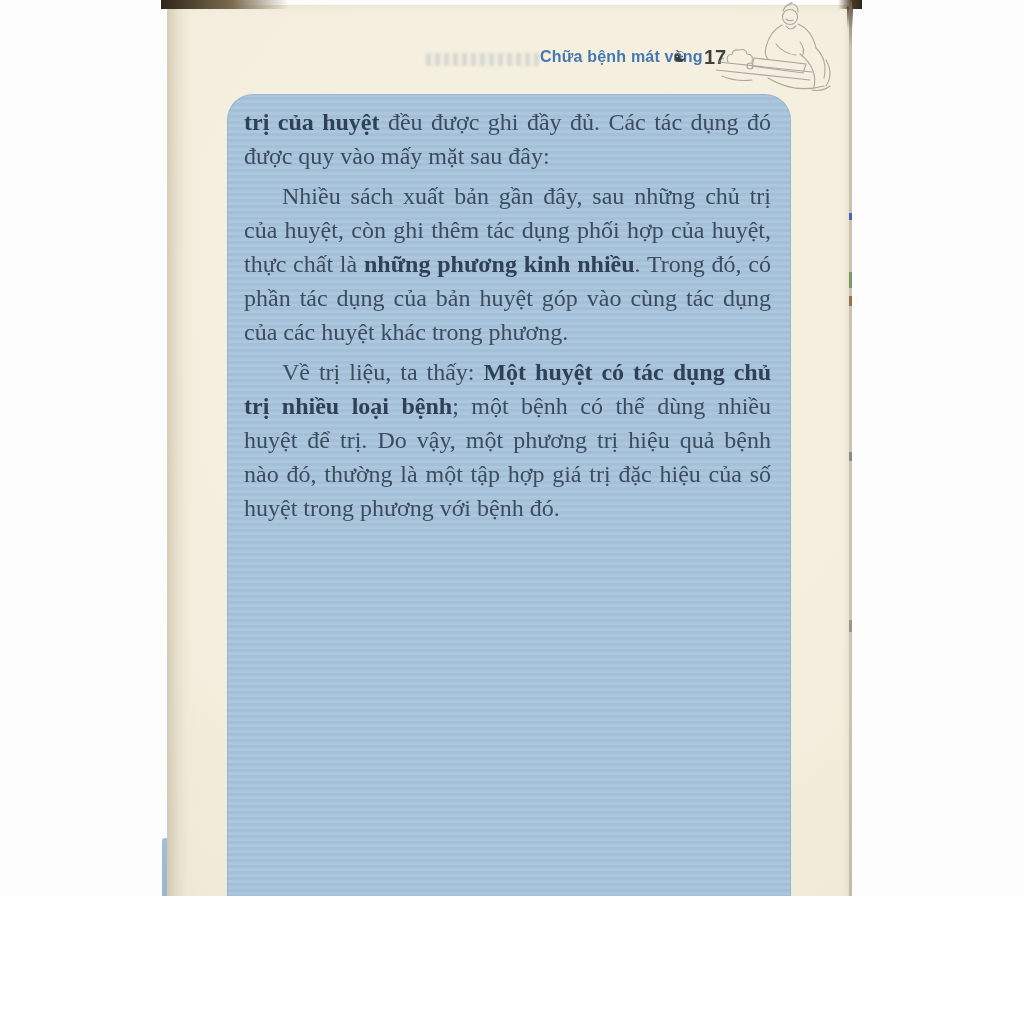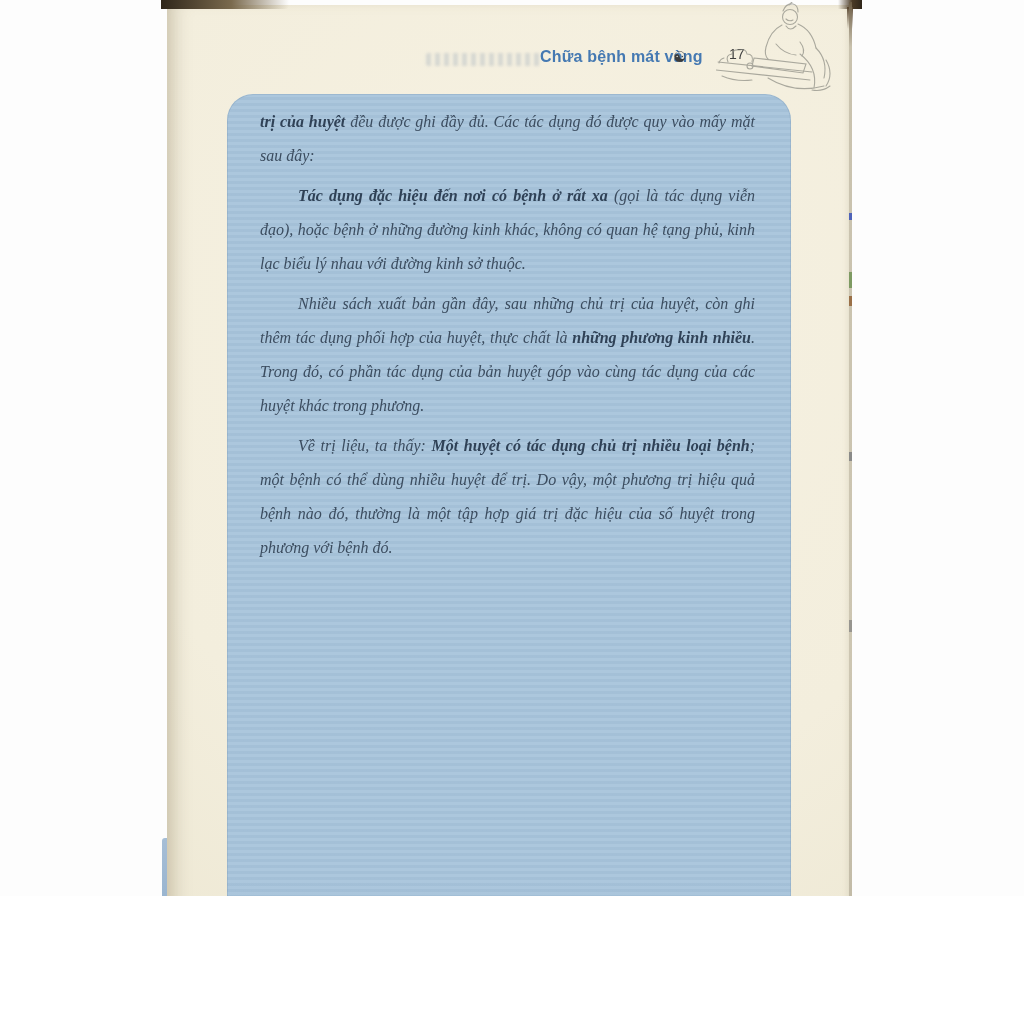--- a/index.html
+++ b/index.html
@@ -36,35 +36,35 @@
 
   
   .running-head{position:absolute;top:46px;left:0;width:100%;height:28px;
     font-family:"Liberation Sans",sans-serif;}
   .ghost{position:absolute;left:426px;top:7px;width:114px;height:13px;
     background:repeating-linear-gradient(90deg, rgba(100,125,160,.38) 0 5px, rgba(100,125,160,0) 5px 9px);
     filter:blur(1.6px);opacity:.55;border-radius:2px;}
   .head-title{position:absolute;left:540px;top:2px;font-size:16px;font-weight:bold;
     color:var(--header-blue,#4579b2);letter-spacing:.2px;}
   .yinyang{position:absolute;left:673px;top:2px;font-size:15px;color:#3c3c3c;}
-  .page-num{position:absolute;left:729px;top:0;font-size:14px;font-weight:400;color:var(--pagenum,#3f3f3f);}
+  .page-num{position:absolute;left:704px;top:0;font-size:20px;font-weight:700;color:var(--pagenum,#3f3f3f);}
 
   
   .sketch{position:absolute;left:716px;top:2px;width:136px;height:98px;opacity:.72;}
   .sketch path, .sketch circle{stroke:#8e8e85;stroke-width:1.1;fill:none;stroke-linecap:round;}
 
   
   .content-box{position:absolute;left:227px;top:94px;width:564px;height:874px;box-sizing:border-box;
     background-color:var(--box-blue,#a9c5dc);
     background-image:linear-gradient(0deg, rgba(130,160,192,.28), rgba(130,160,192,0) 10%),
       repeating-linear-gradient(180deg, rgba(255,255,255,.035) 0 3px, rgba(50,80,110,.045) 3px 6px);
     border-radius:26px;padding:11px 20px 0 17px;
     box-shadow:inset 0 -3px 0 rgba(73,110,144,.45), inset 0 0 0 1px rgba(120,150,180,.3);}
-  .content-box p{margin:0 16px 6px;font-size:16px;line-height:34px;text-align:justify;
-    color:var(--body-text,#3b4c5f);font-style:italic;}
+  .content-box p{margin:0 0 6px;font-size:24px;line-height:34px;text-align:justify;
+    color:var(--body-text,#3b4c5f);}
   .content-box p.ind{text-indent:38px;}
   .content-box .b{font-weight:bold;color:var(--bold-text,#2f4156);}
 </style>
 </head>
 <body>
 
 <div class="stage">
 
   <div class="under-page"></div>
 
@@ -108,19 +108,18 @@
     <path d="M84 52 q18 14 14 34"></path>
     <path d="M110 58 q8 14 0 26"></path>
     <path d="M52 76 q26 16 56 8"></path>
     <path d="M96 88 q10 2 18 -4"></path>
     <path d="M6 74 q14 6 30 4"></path>
   </svg>
 
   <div class="content-box">
     <div>
         <p><span class="b">trị của huyệt</span><span> đều được ghi đầy đủ. Các tác dụng đó được quy vào mấy mặt sau đây:</span></p>
-        <p class="ind"><span class="b">Tác dụng đặc hiệu đến nơi có bệnh ở rất xa</span><span> (gọi là tác dụng viễn đạo), hoặc bệnh ở những đường kinh khác, không có quan hệ tạng phủ, kinh lạc biểu lý nhau với đường kinh sở thuộc.</span></p>
         <p class="ind"><span>Nhiều sách xuất bản gần đây, sau những chủ trị của huyệt, còn ghi thêm tác dụng phối hợp của huyệt, thực chất là </span><span class="b">những phương kinh nhiều</span><span>. Trong đó, có phần tác dụng của bản huyệt góp vào cùng tác dụng của các huyệt khác trong phương.</span></p>
         <p class="ind"><span>Về trị liệu, ta thấy: </span><span class="b">Một huyệt có tác dụng chủ trị nhiều loại bệnh</span><span>; một bệnh có thể dùng nhiều huyệt để trị. Do vậy, một phương trị hiệu quả bệnh nào đó, thường là một tập hợp giá trị đặc hiệu của số huyệt trong phương với bệnh đó.</span></p>
       </div>
   </div>
 
 </div>
 
 </body></html>

